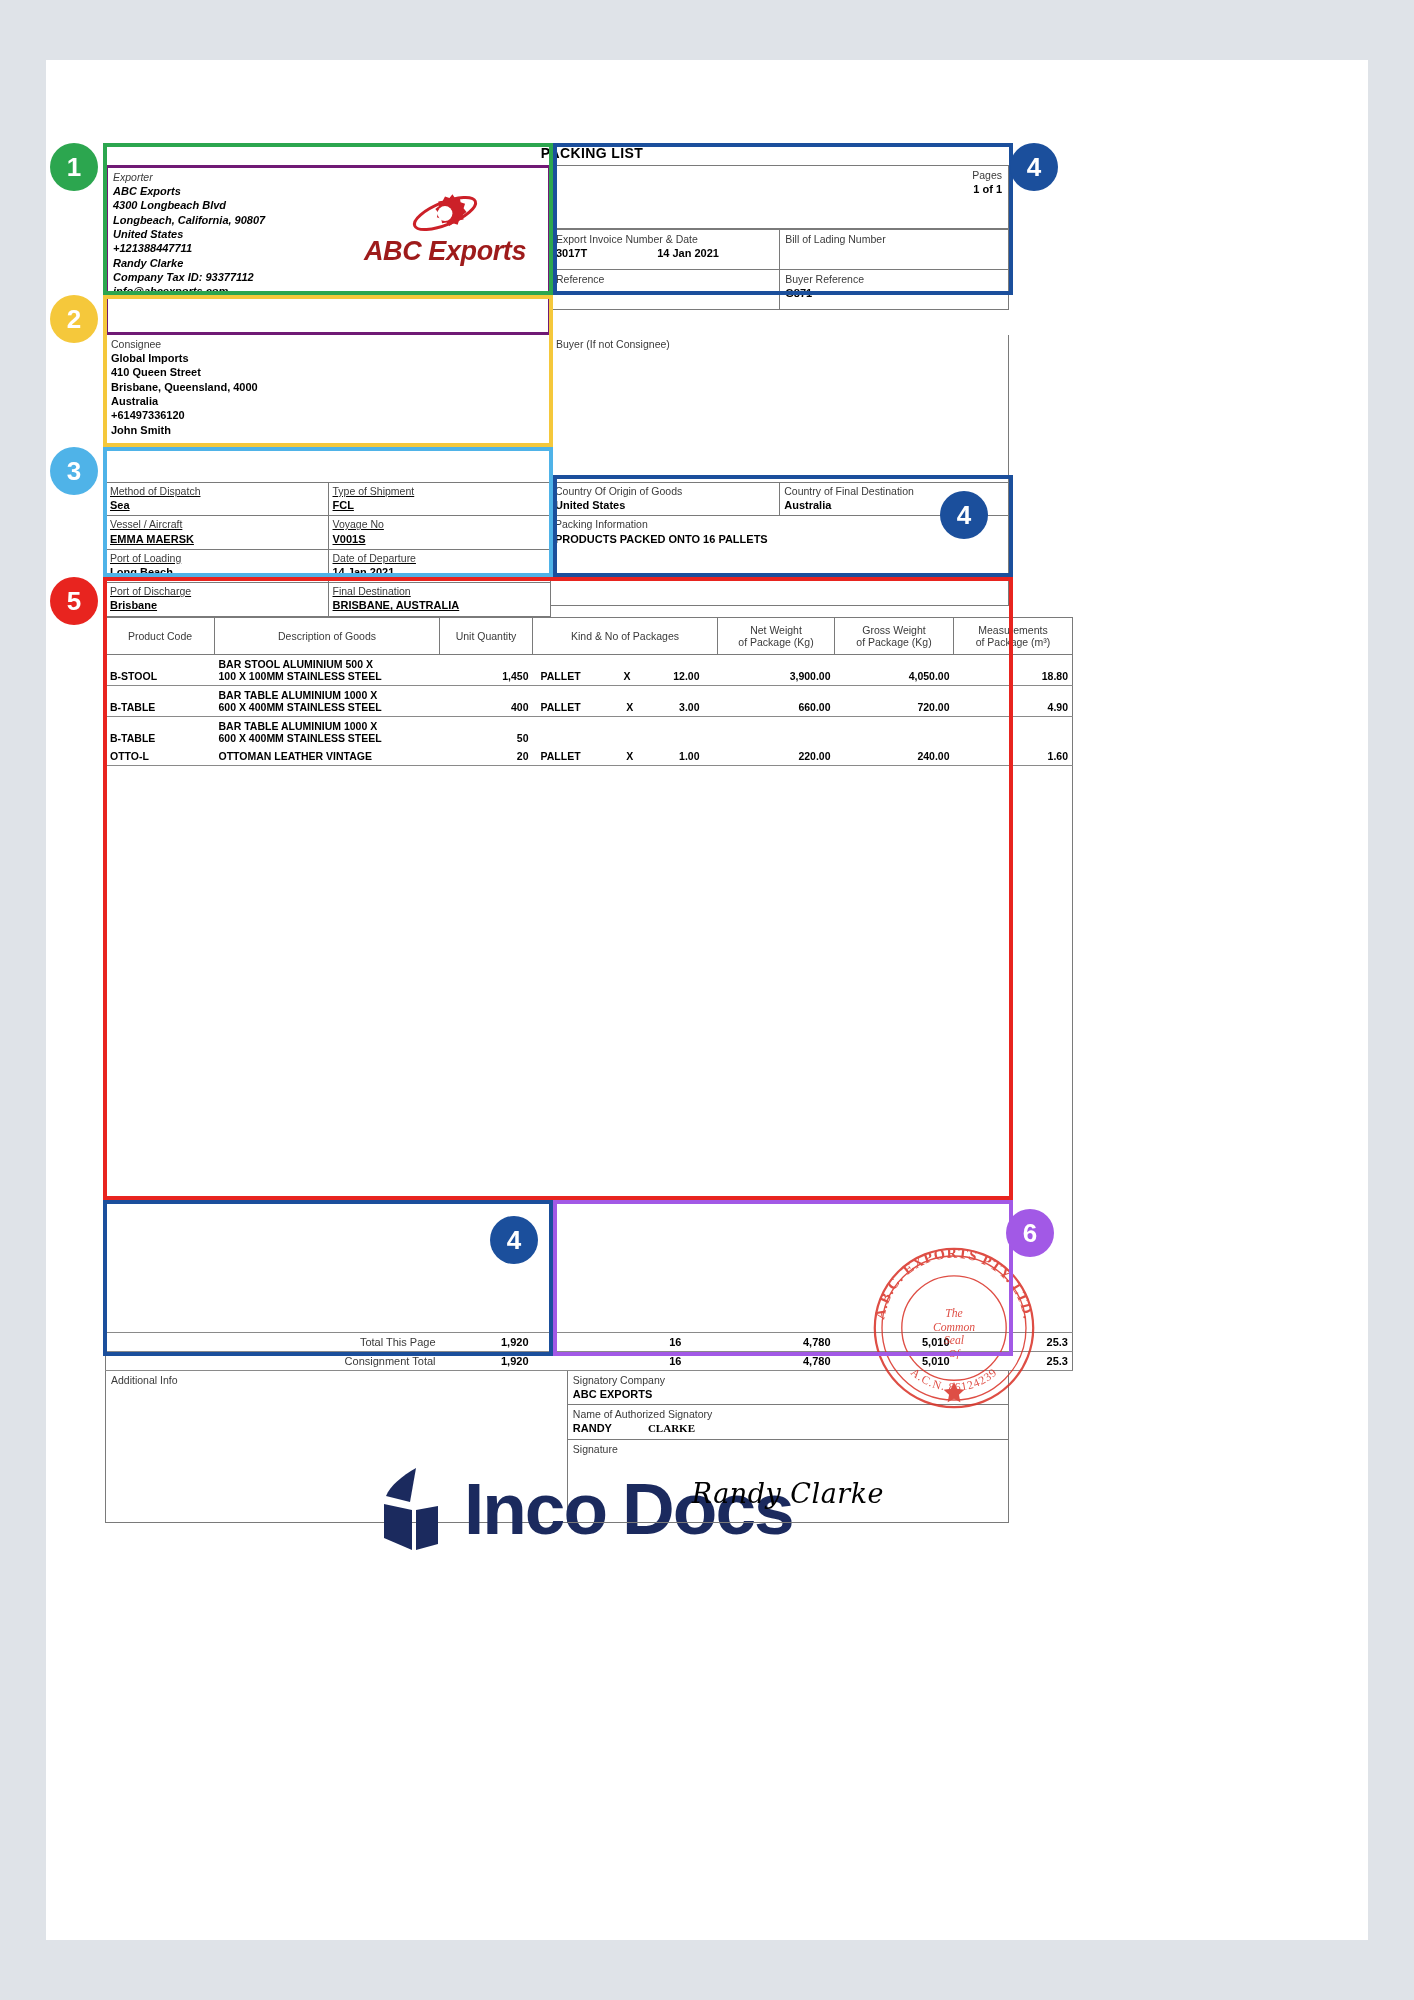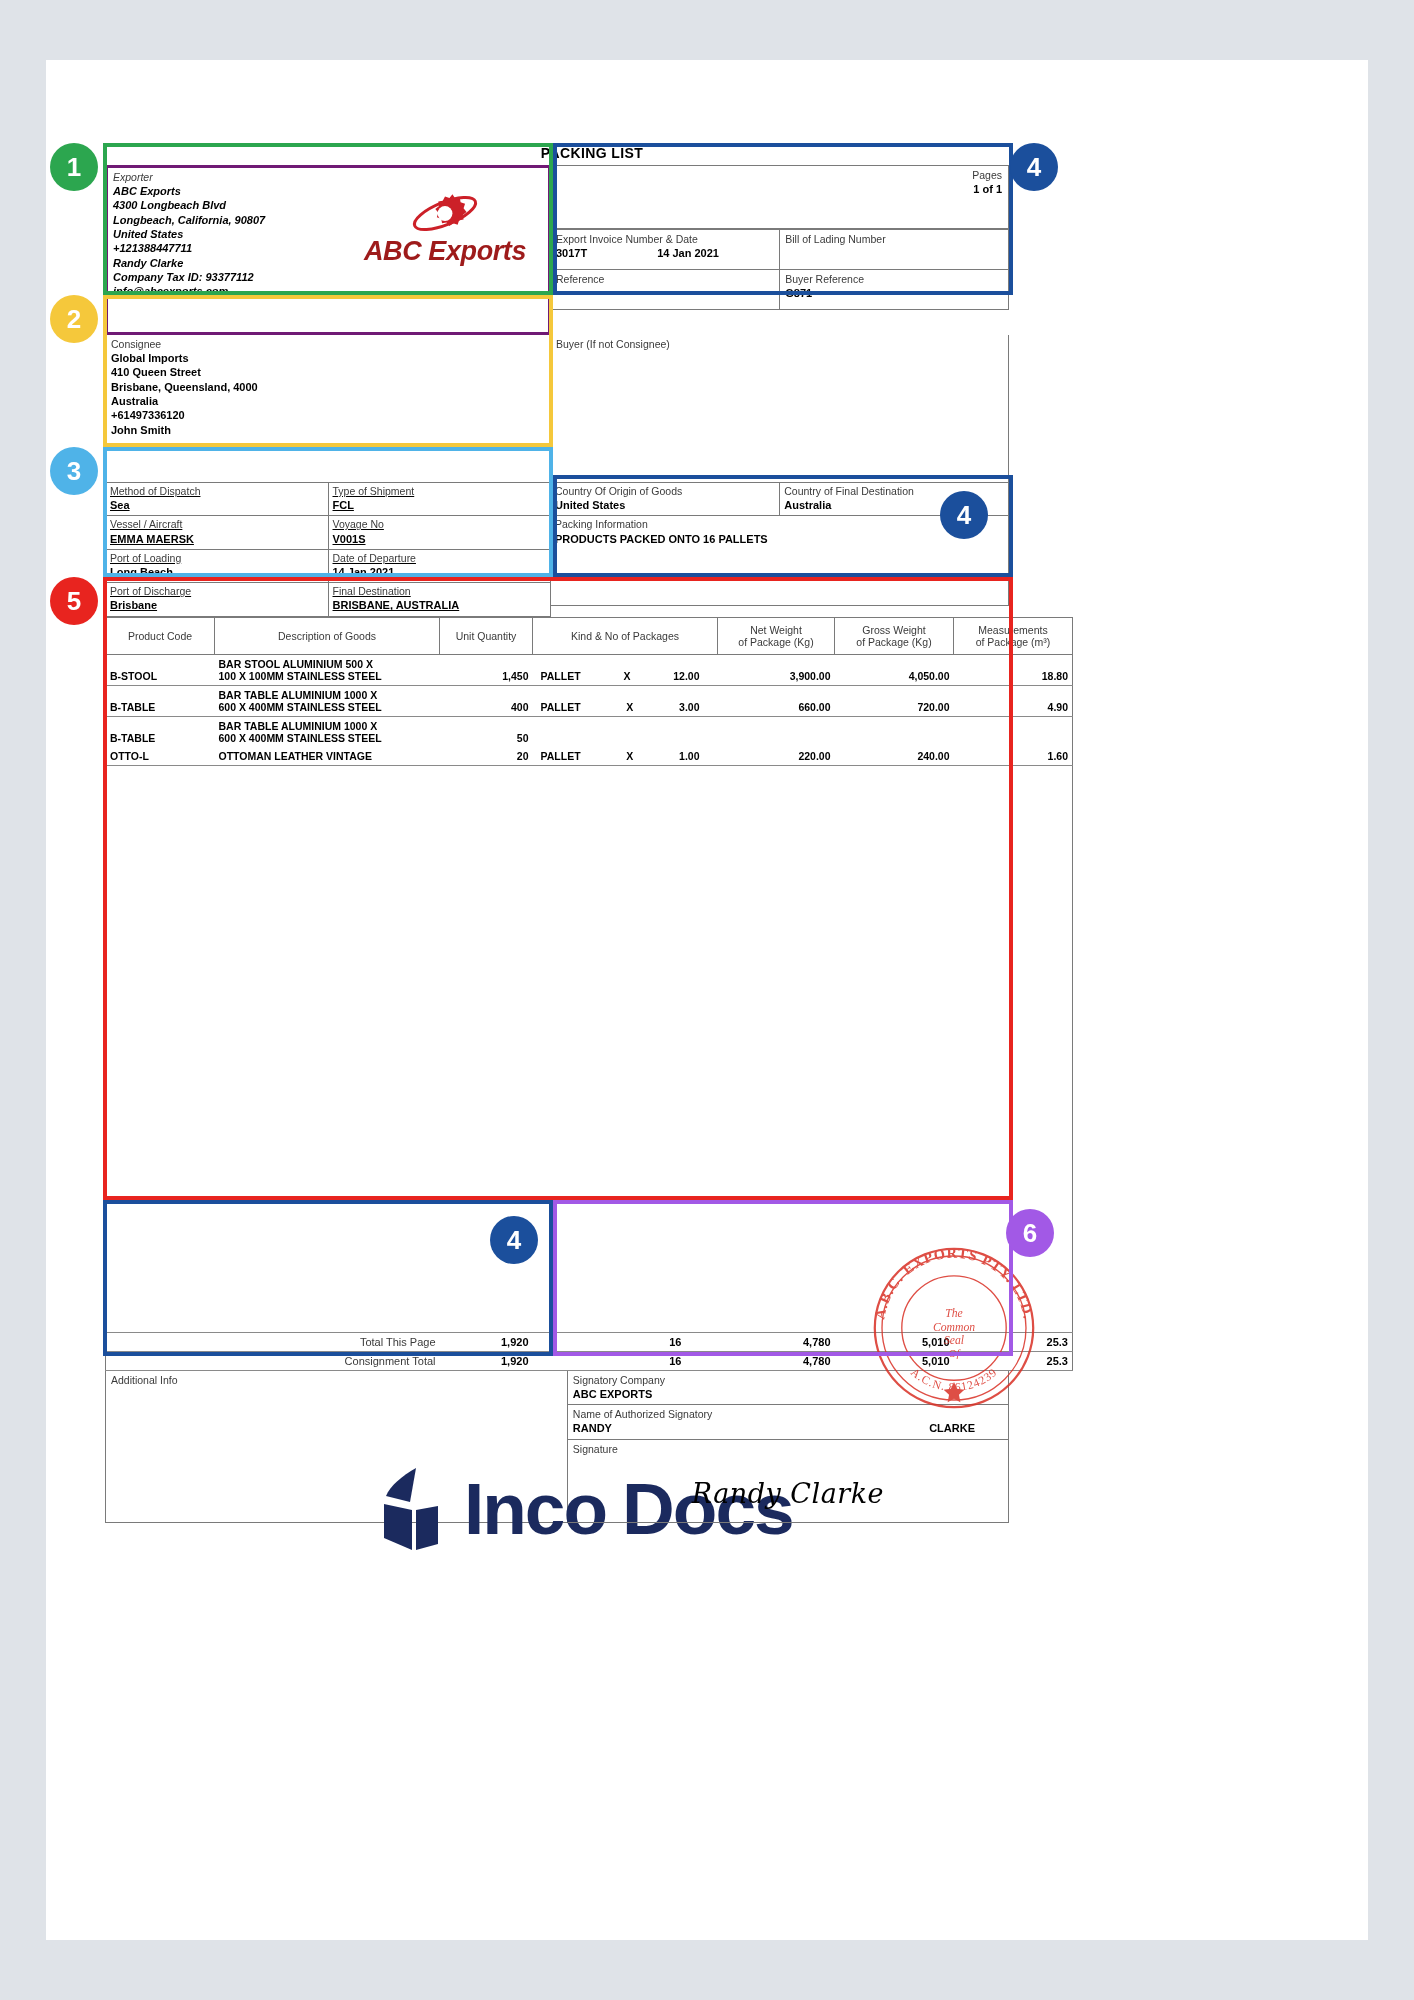--- a/index.html
+++ b/index.html
@@ -88,21 +88,21 @@
   .wm-text{font-size:73px;font-weight:bold;color:#1b2a5e;letter-spacing:-2px;
      font-family:"Liberation Sans",sans-serif;}
 
   
   .bot-wrap{display:flex;width:904px;}
   .addl{width:480px;box-sizing:border-box;border:1px solid #7a7a7a;border-top:none;
      height:152px;padding:3px 5px;}
   .sig{width:458px;box-sizing:border-box;border:1px solid #7a7a7a;border-top:none;
      border-left:none;height:152px;position:relative;}
   .sig-row{border-bottom:1px solid #7a7a7a;padding:3px 5px;box-sizing:border-box;}
-  .sig-name{display:flex;justify-content:space-between;gap:36px;}
+  .sig-name{display:flex;gap:36px;}
   .sign-script{font-family:"DejaVu Serif",serif;font-style:italic;font-size:27px;
      color:#000;text-align:center;margin-top:22px;letter-spacing:.5px;}
 
   
   .stamp{position:absolute;left:818px;top:1178px;width:180px;height:180px;
      opacity:.85;pointer-events:none;}
 
   
   .callout{position:absolute;width:48px;height:48px;border-radius:50%;
      color:#fff;font-size:26px;font-weight:bold;display:flex;
@@ -408,21 +408,21 @@
       </div>
       <div class="sig">
         <div class="sig-row">
           <div class="lbl">Signatory Company</div>
           <div class="val">ABC EXPORTS</div>
         </div>
         <div class="sig-row">
           <div class="lbl">Name of Authorized Signatory</div>
           <div class="val sig-name">
             <span>RANDY</span>
-            <span style="margin-right:28px;">CLARKE</span>
+            <span style="margin-right:28px;font-family:Liberation Serif, serif;">CLARKE</span>
           </div>
         </div>
         <div style="padding:3px 5px;">
           <div class="lbl">Signature</div>
           <div class="sign-script">Randy Clarke</div>
         </div>
       </div>
     </div>
 
   </div>

